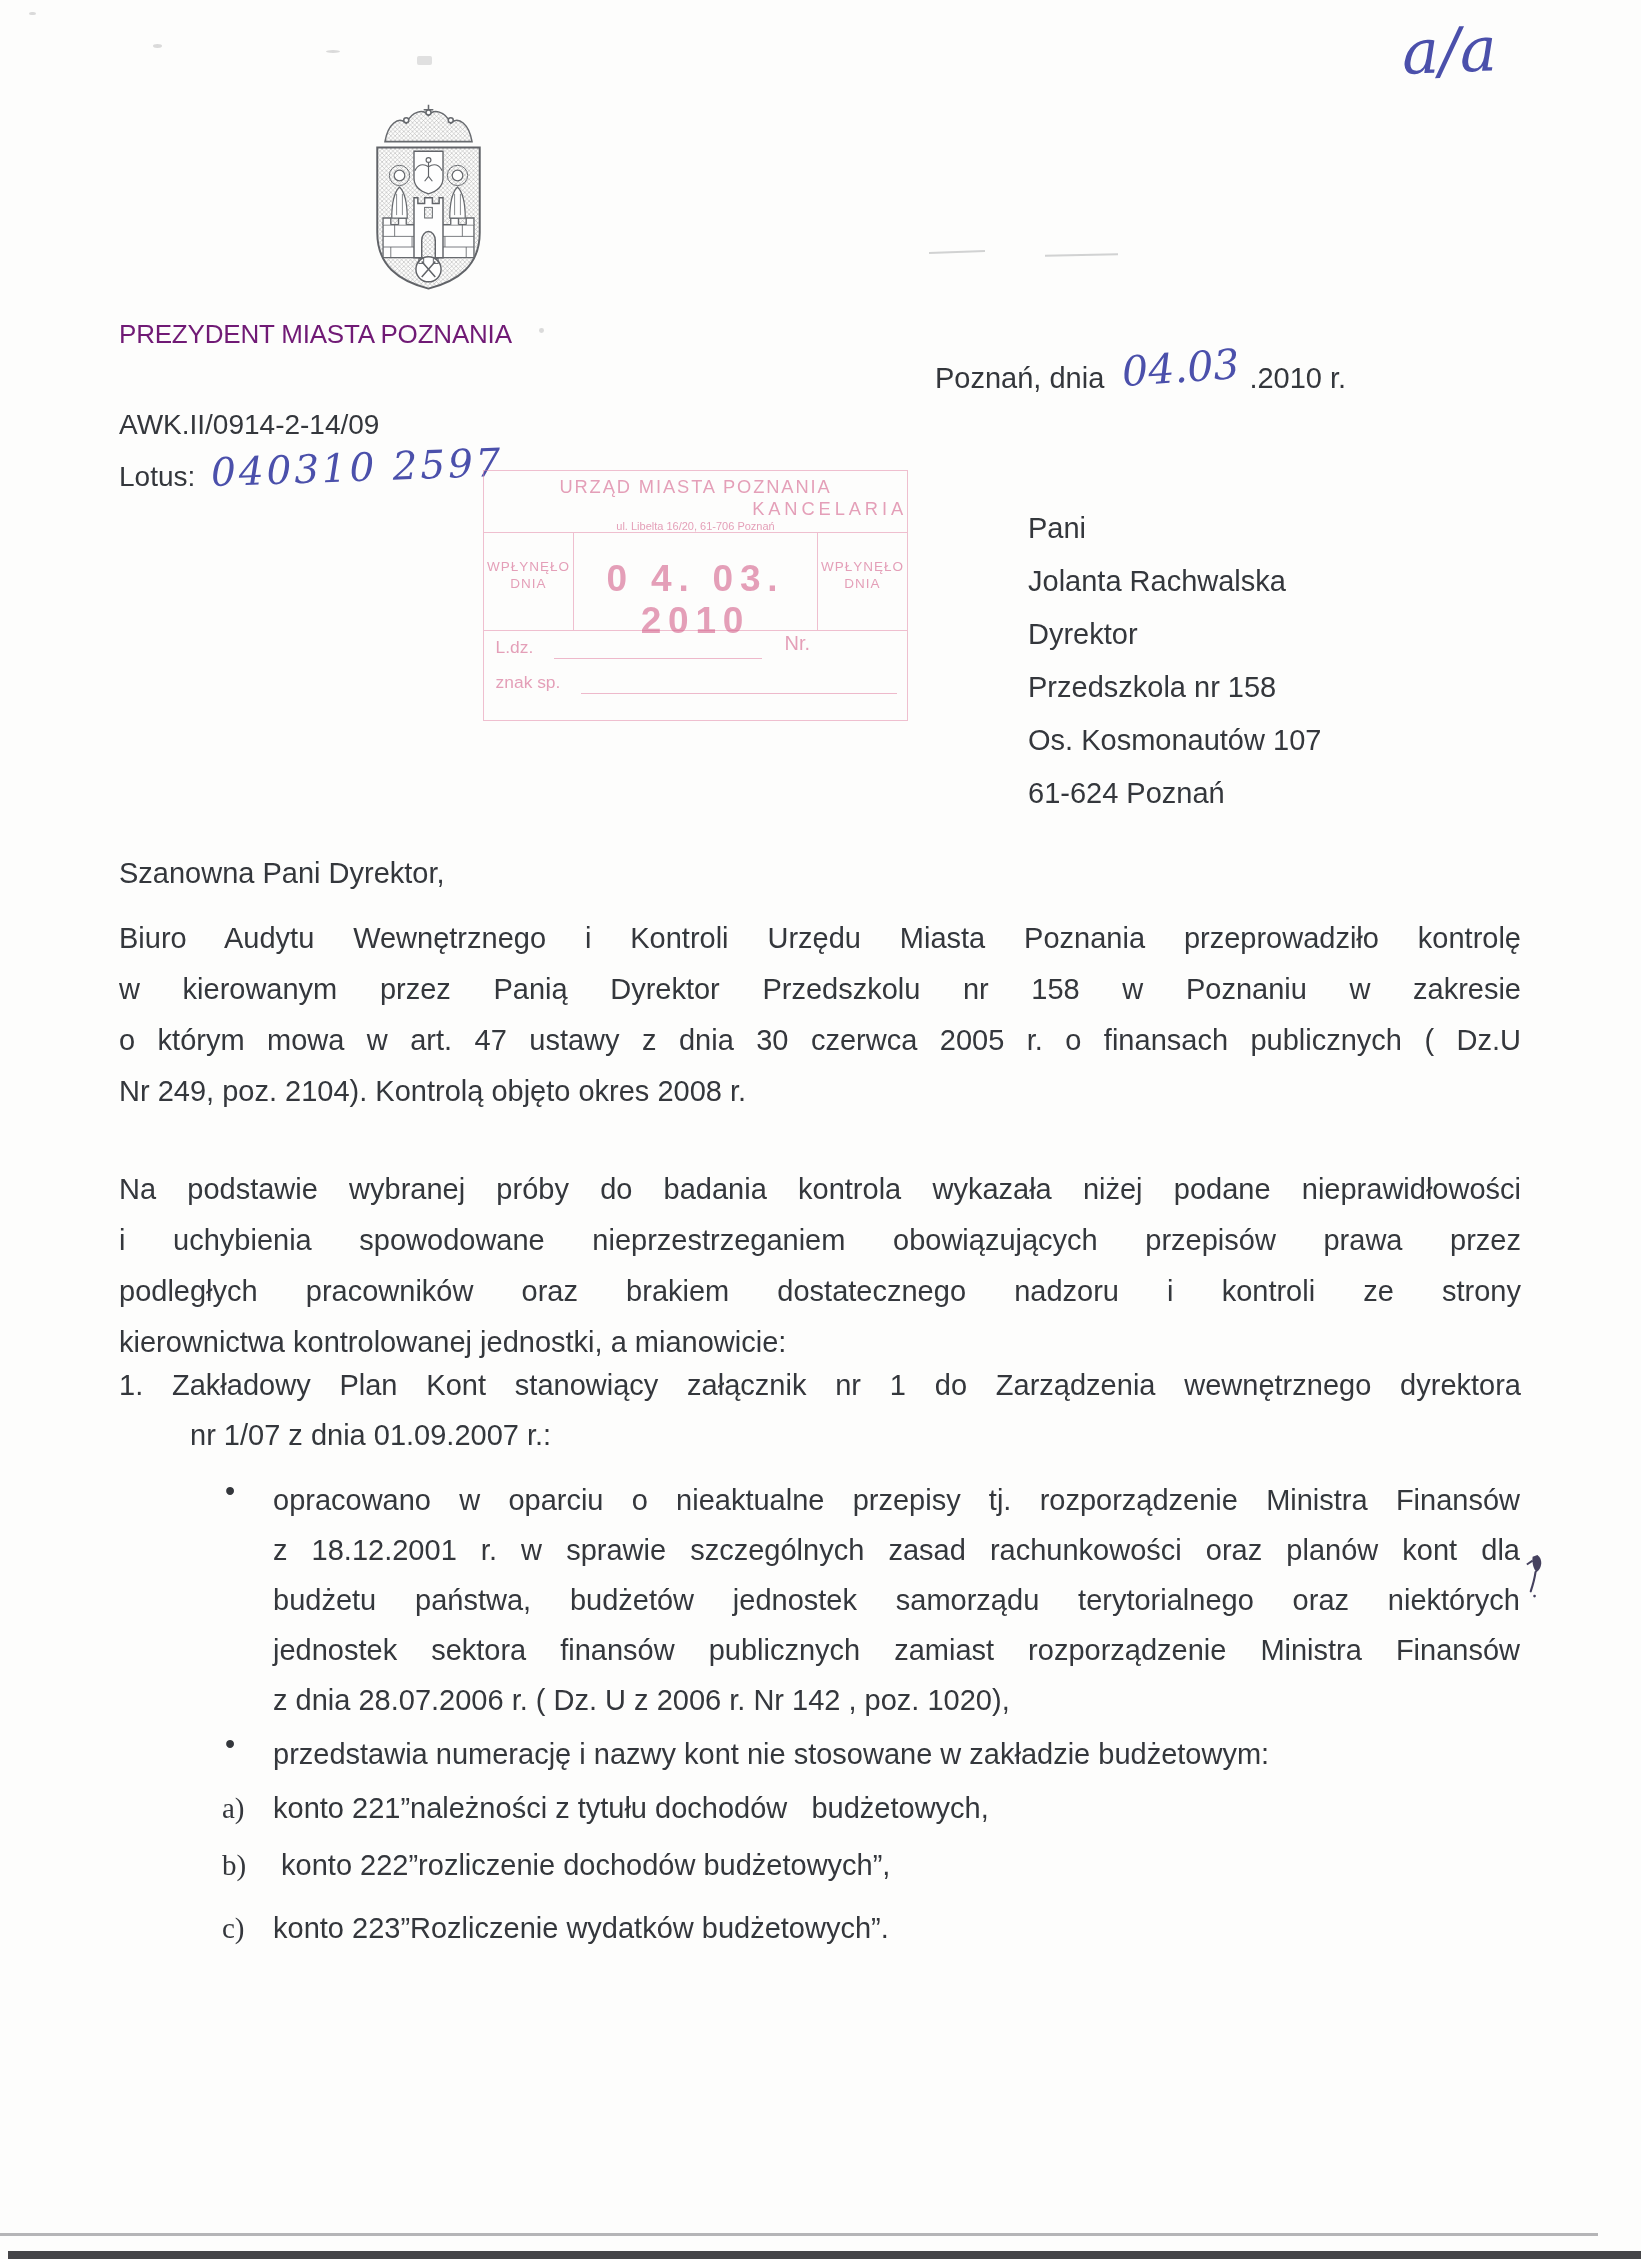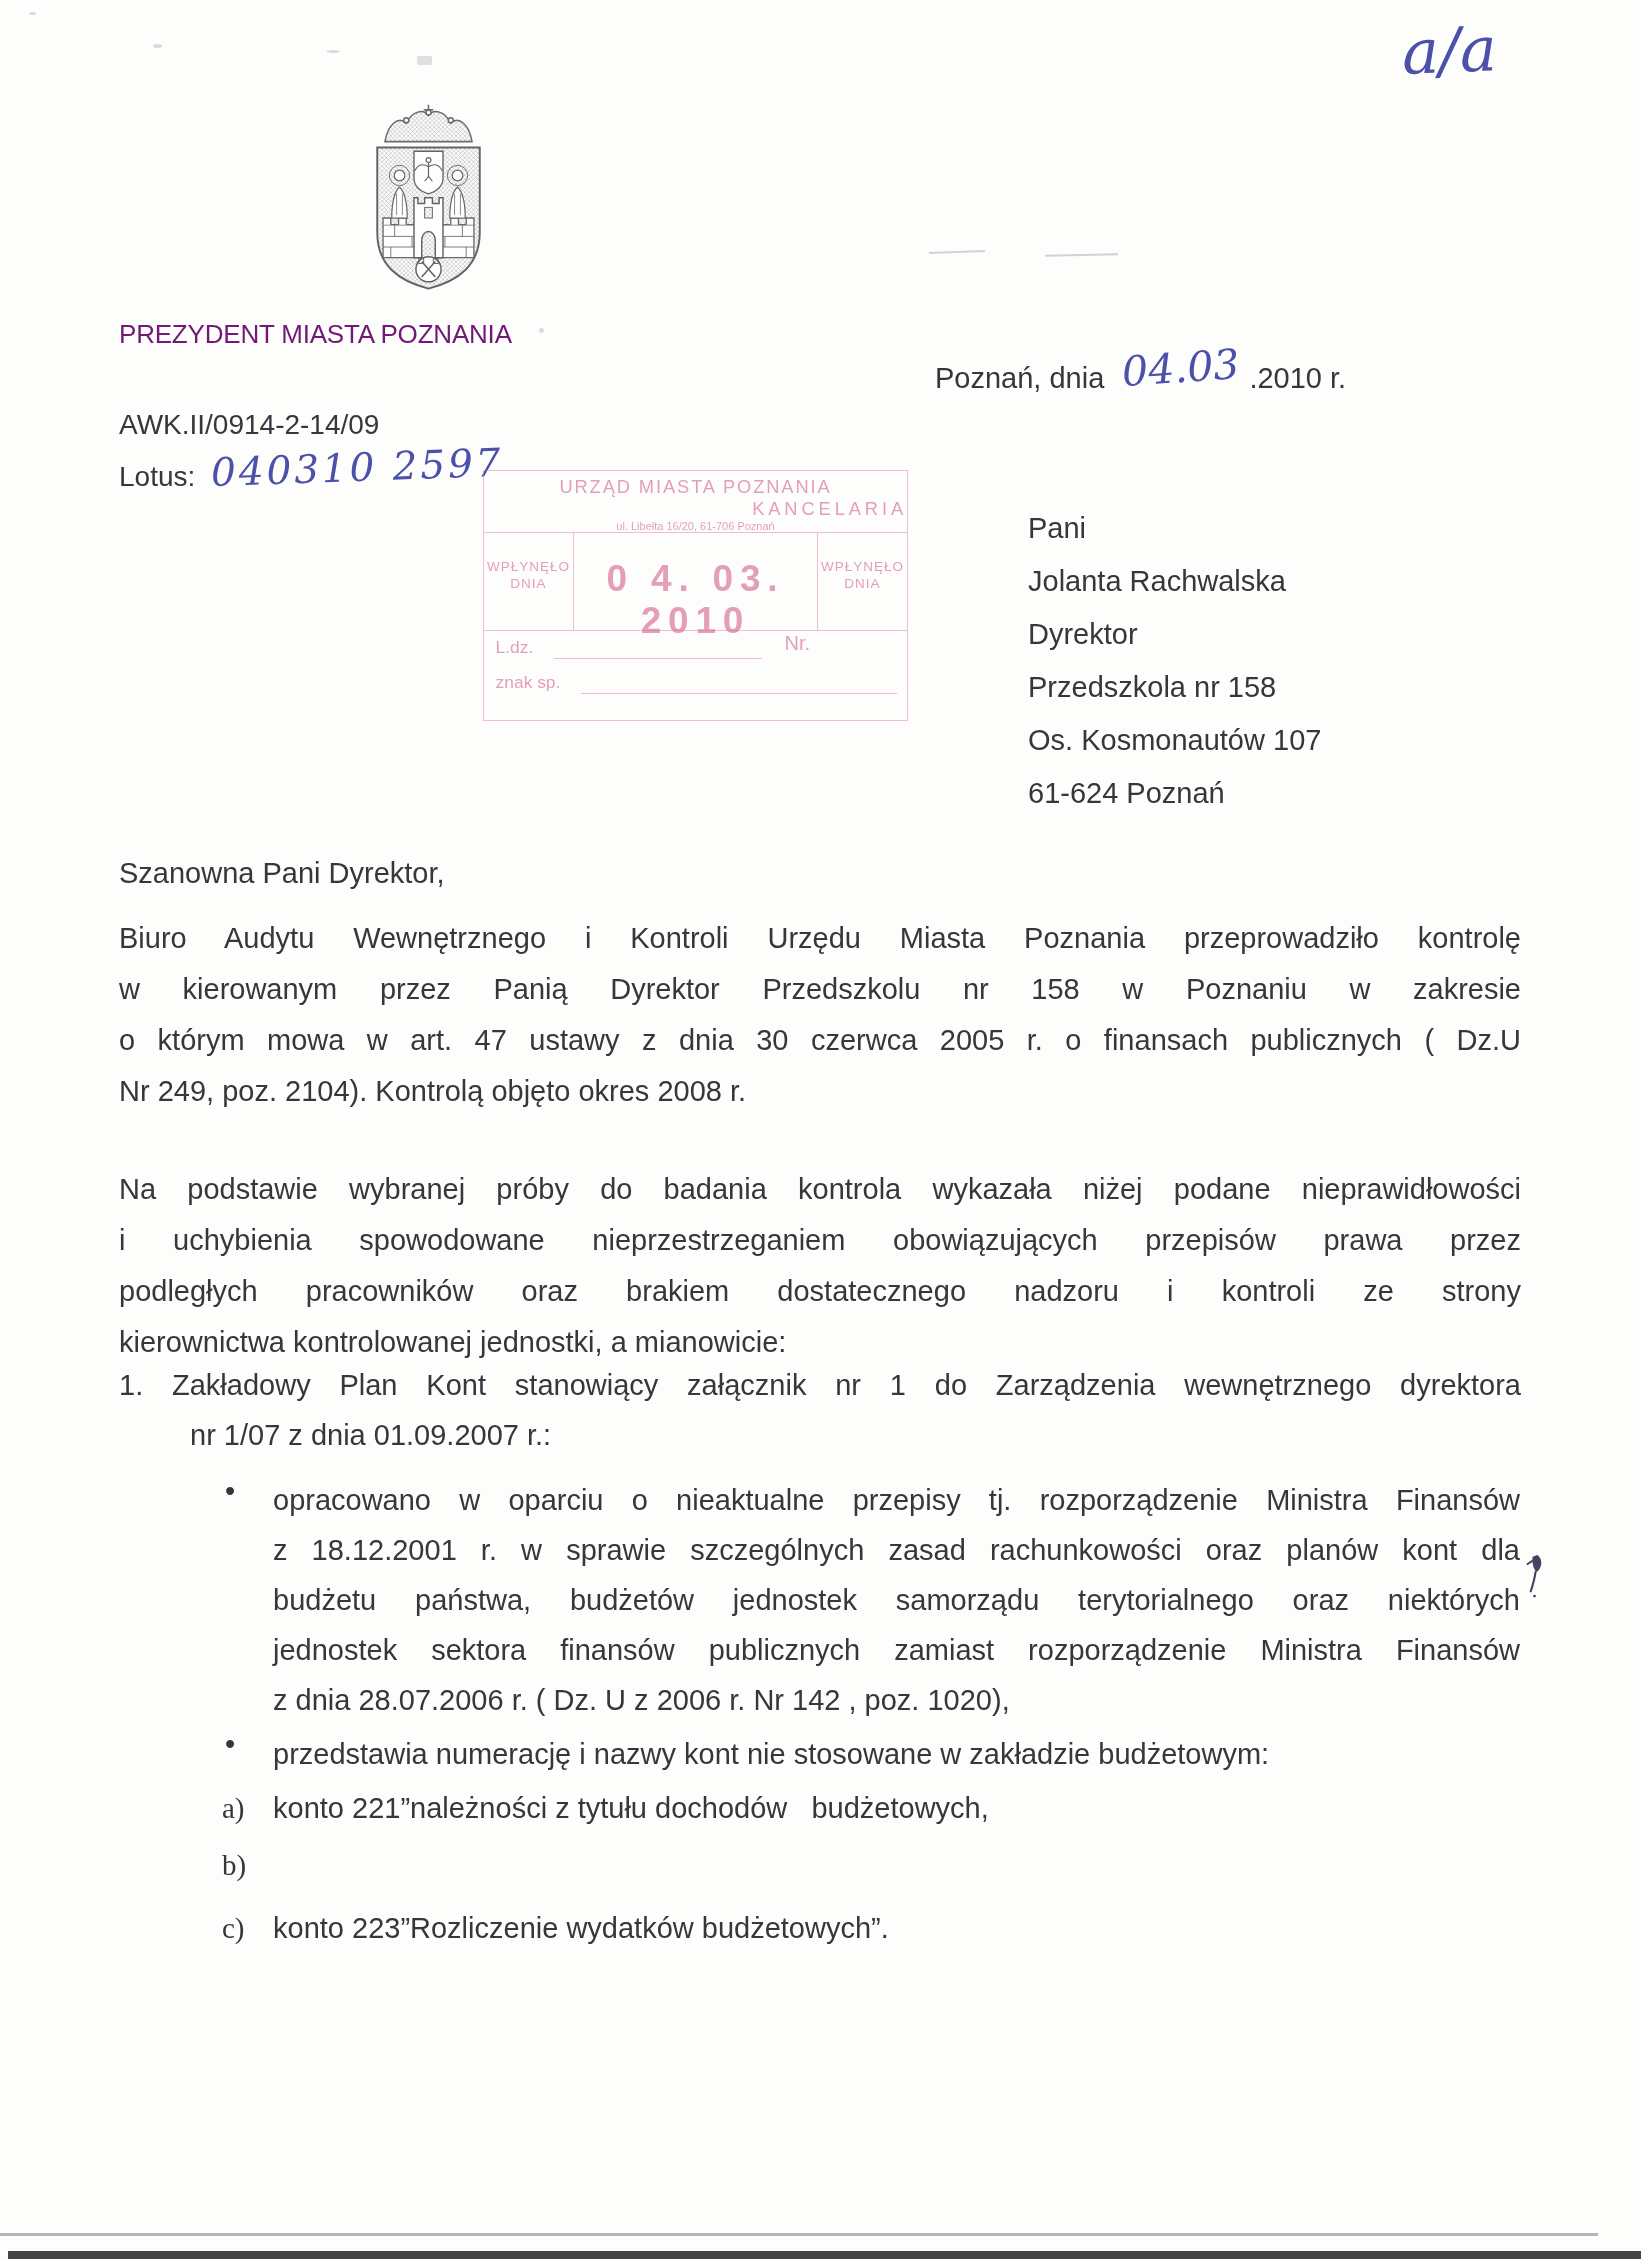--- a/index.html
+++ b/index.html
@@ -177,20 +177,21 @@
     <div class="pline">z dnia 28.07.2006 r. ( Dz. U z 2006 r. Nr 142 , poz. 1020),</div>
   </div>
 
   <div class="abs txt" style="left:225px; top:1728px;">•</div>
   <div class="abs txt pline" style="left:273px; top:1728px; width:1247px;margin-top:10px;">przedstawia numerację i nazwy kont nie stosowane w zakładzie budżetowym:</div>
 
   <div class="abs seriflabel" style="left:222px; top:1792px;">a)</div>
   <div class="abs txt pline" style="left:273px; top:1792px; width:1247px;">konto 221”należności z tytułu dochodów   budżetowych,</div>
 
   <div class="abs seriflabel" style="left:222px; top:1849px;">b)</div>
+  <div class="abs txt pline" style="left:273px; top:1849px; width:1247px;"> konto 222”rozliczenie dochodów budżetowych”,</div>
 
   <div class="abs seriflabel" style="left:222px; top:1912px;">c)</div>
   <div class="abs txt pline" style="left:273px; top:1912px; width:1247px;">konto 223”Rozliczenie wydatków budżetowych”.</div>
 
   <div class="abs" style="left:1524px; top:1551px; width:23px; height:48px;">
     <svg width="23" height="48" viewBox="0 0 24 50" xmlns="http://www.w3.org/2000/svg">
       <path d="M14 4 C20 8 19 18 13 22 C10 19 8 12 9 6 Z" fill="#45415e"></path>
       <path d="M12 22 C11 30 9 36 7 42" stroke="#45415e" stroke-width="2.2" fill="none" stroke-linecap="round"></path>
       <path d="M9 10 L3 14" stroke="#45415e" stroke-width="2" fill="none"></path>
       <circle cx="11" cy="47" r="1.4" fill="#45415e"></circle>

